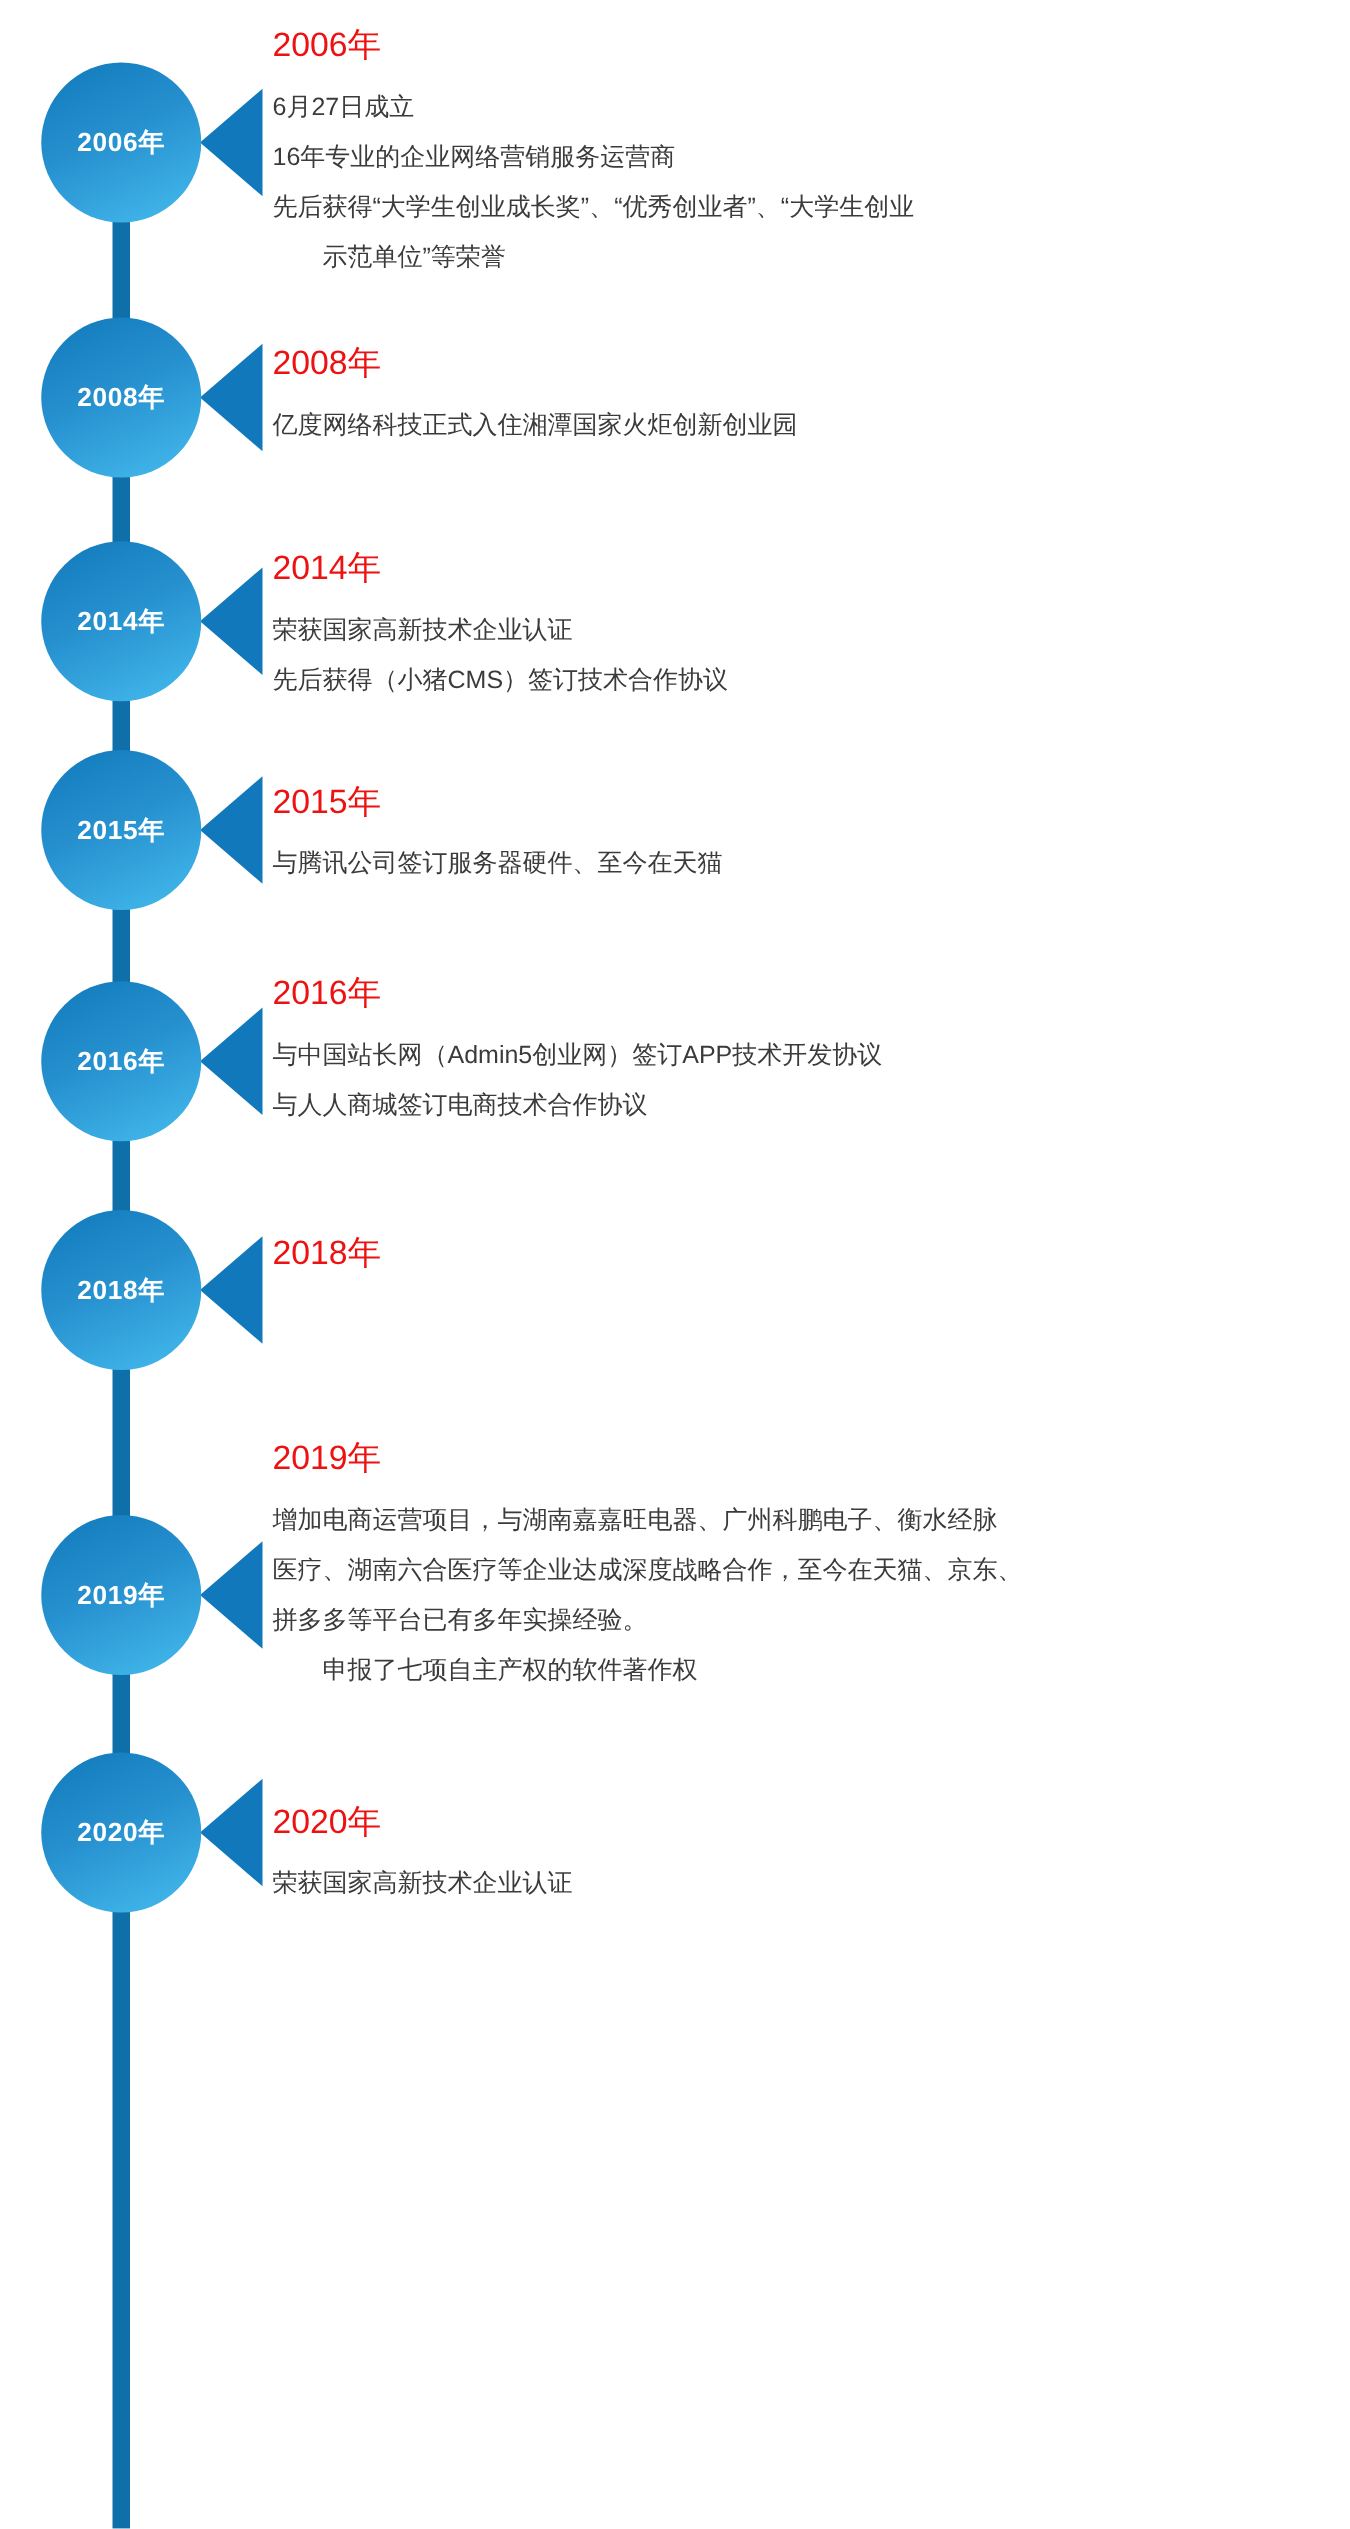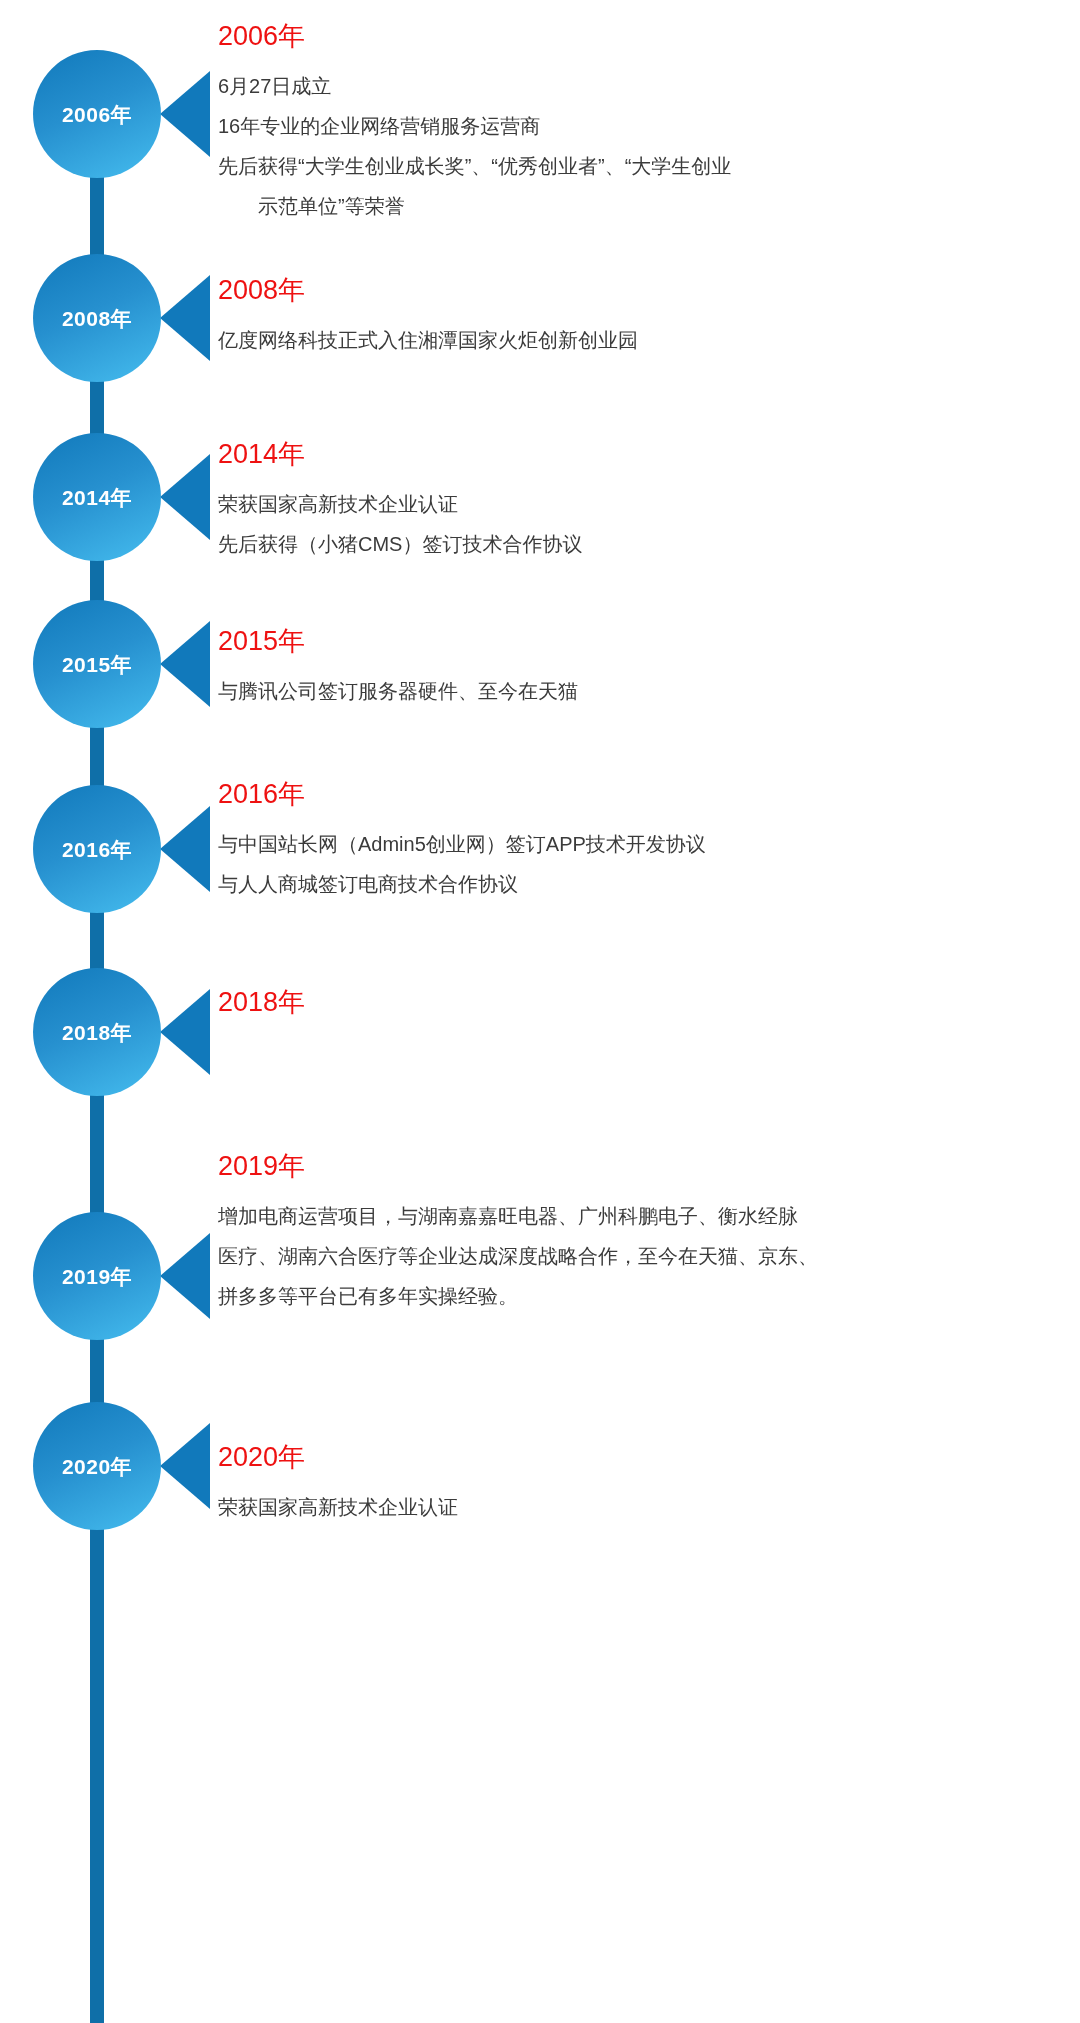--- a/index.html
+++ b/index.html
@@ -153,20 +153,21 @@
         <div class="entry-line">与人人商城签订电商技术合作协议</div>
       </div>
       <div class="entry" style="top: 988px;">
         <div class="entry-year">2018年</div>
       </div>
       <div class="entry" style="top: 1152px;">
         <div class="entry-year">2019年</div>
         <div class="entry-line">增加电商运营项目，与湖南嘉嘉旺电器、广州科鹏电子、衡水经脉</div>
         <div class="entry-line">医疗、湖南六合医疗等企业达成深度战略合作，至今在天猫、京东、</div>
         <div class="entry-line">拼多多等平台已有多年实操经验。</div>
+        <div class="entry-line indent">申报了七项自主产权的软件著作权</div>
       </div>
       <div class="entry" style="top: 1443px;">
         <div class="entry-year">2020年</div>
         <div class="entry-line">荣获国家高新技术企业认证</div>
       </div>
     </div>
 
 </div>
 
 </body></html>

